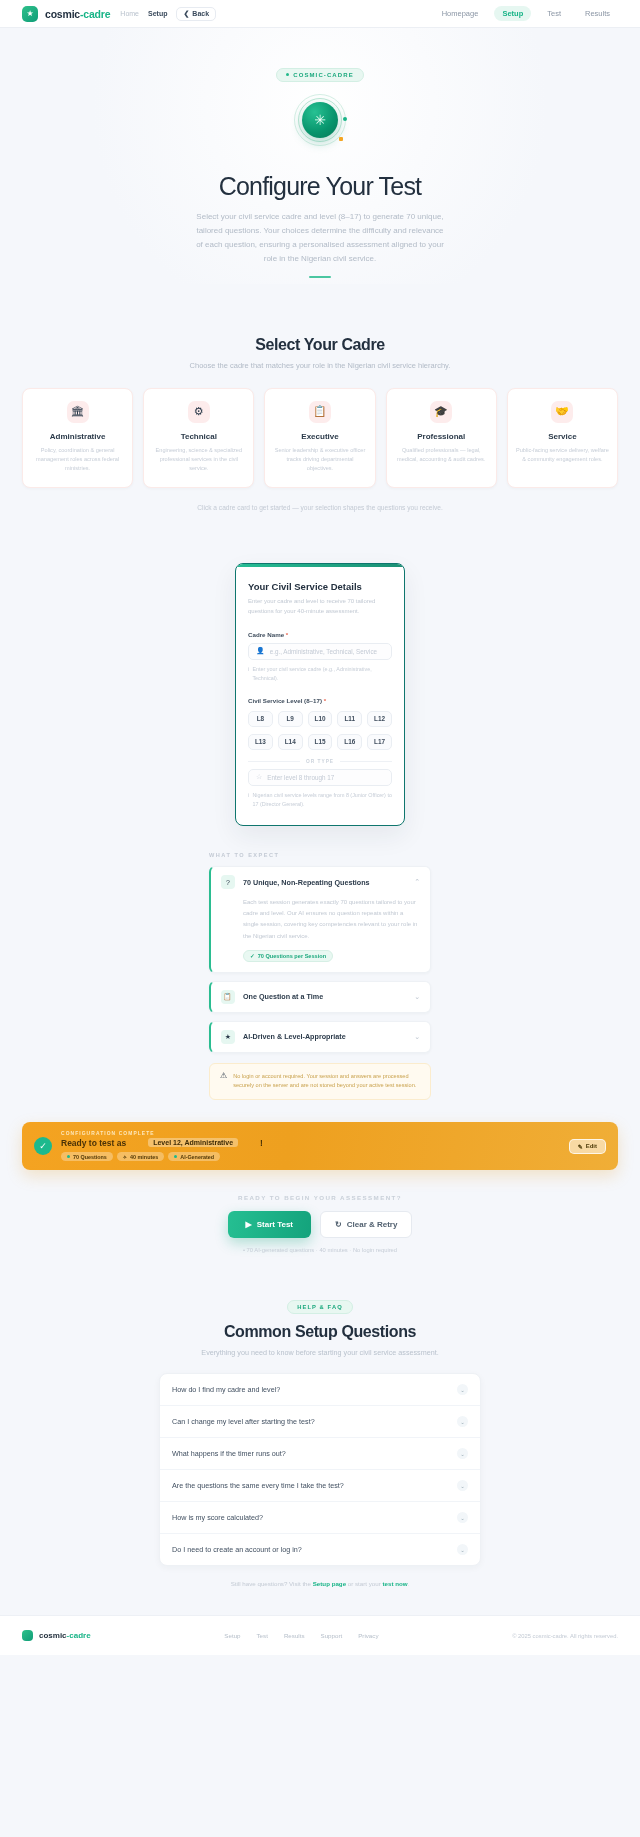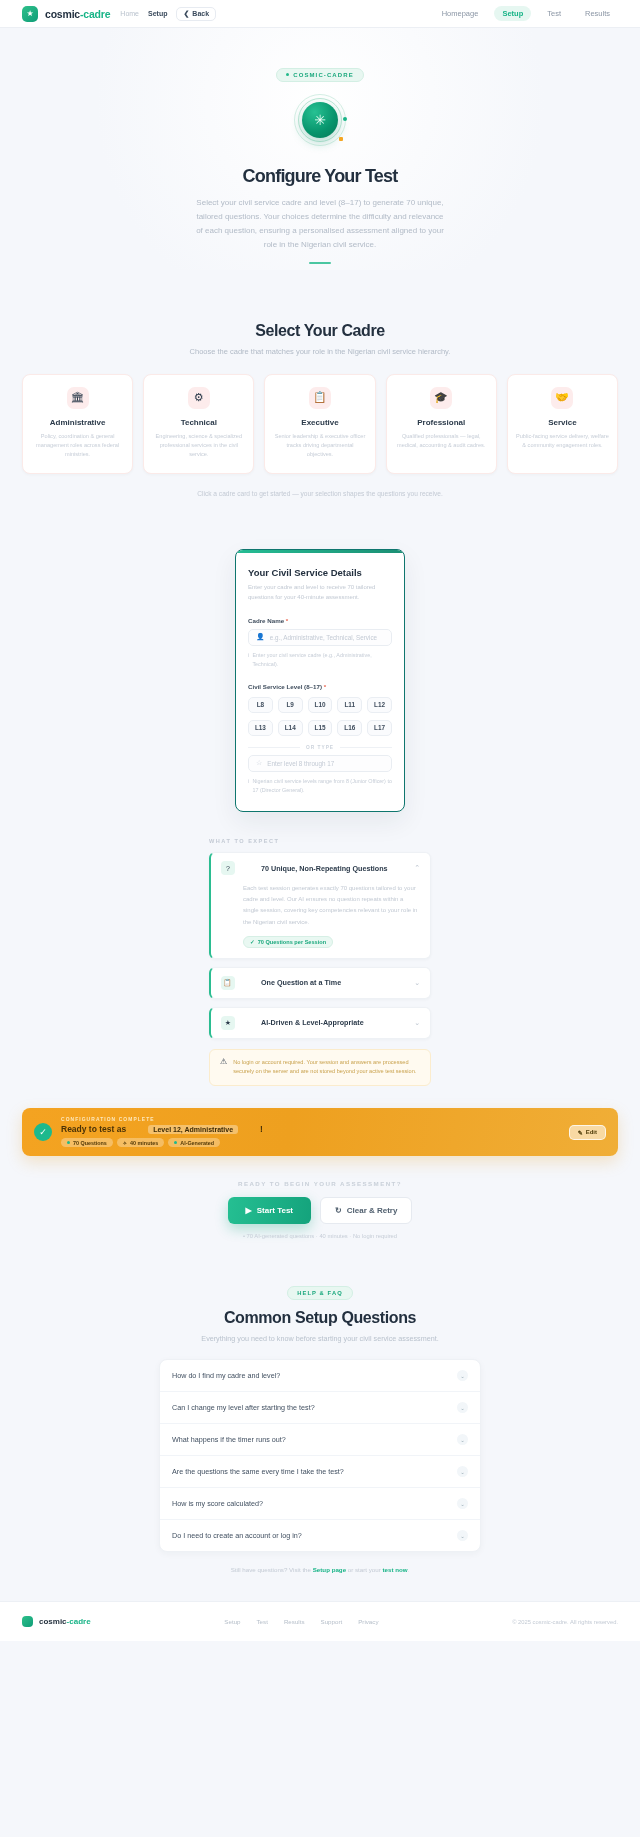--- a/index.html
+++ b/index.html
@@ -25,21 +25,21 @@
       radial-gradient(circle at 50% 30%,#ffffff 0%,#f5f7fb 62%)}
   .pill{display:inline-flex;align-items:center;gap:4px;background:#e8f7f1;border:1px solid #d3efe4;color:#1aa87d;font-size:6px;font-weight:700;letter-spacing:1.1px;padding:3px 9px;border-radius:10px}
   .pill .dot{width:3px;height:3px;border-radius:50%;background:#23b98b;display:inline-block}
   .orb-wrap{margin:12px auto 0;width:52px;height:52px;position:relative}
   .orb-ring{position:absolute;inset:0;border-radius:50%;border:1px solid #d5efe5}
   .orb-ring2{position:absolute;inset:4px;border-radius:50%;border:1px solid #bfe8d8}
   .orb{position:absolute;inset:8px;border-radius:50%;background:radial-gradient(circle at 35% 28%,#27c193,#07946c 58%,#067857);display:flex;align-items:center;justify-content:center;box-shadow:0 4px 12px rgba(11,140,103,.32)}
   .orb .spark{color:#eafff6;font-size:14px;line-height:1}
   .orb-dot-a{position:absolute;right:-1px;top:23px;width:4px;height:4px;border-radius:50%;background:#18b487}
   .orb-dot-b{position:absolute;right:3px;bottom:5px;width:4px;height:4px;border-radius:1px;background:#f5a623}
-  h1.title{font-size:18px;font-weight:700;letter-spacing:-.8px;color:#23303f;margin-top:20px}
+  h1.title{font-size:25px;font-weight:400;letter-spacing:-.8px;color:#23303f;margin-top:26px}
   .hero-sub{margin:9px auto 0;max-width:250px;font-size:8px;line-height:1.75;color:#b2bbc7}
   .hero-rule{width:22px;height:2px;border-radius:2px;background:#2bbd91;margin:10px auto 0;opacity:.85}
 
   
   .sect{padding:0 22px}
   h2.sect-title{text-align:center;font-size:16px;font-weight:700;color:#23303f;letter-spacing:-.4px}
   .sect-sub{text-align:center;font-size:7.5px;color:#b2bbc7;margin-top:7px}
 
   .cards{display:flex;gap:10px;margin-top:18px}
   .cadre-card{flex:1;background:#fff;border:1px solid #fbeae8;border-radius:8px;padding:12px 8px 14px;text-align:center;box-shadow:0 1px 3px rgba(31,45,61,.035)}
@@ -65,38 +65,38 @@
   .lvl{flex:1;height:16px;border:1px solid #eaeef3;border-radius:5px;background:#fafbfd;display:flex;align-items:center;justify-content:center;font-size:6.4px;font-weight:700;color:#3f4d5d}
   .ortype{display:flex;align-items:center;gap:6px;margin-top:9px}
   .ortype .ln{flex:1;height:1px;background:#eef1f5}
   .ortype .tx{font-size:4.8px;letter-spacing:1px;color:#ccd3dc;font-weight:700}
 
   
   .expect{padding:0 22px;margin-top:26px;display:flex;justify-content:center}
   .expect-in{width:222px}
   .expect-kicker{font-size:5.6px;letter-spacing:1.5px;font-weight:700;color:#c3cad4}
   .acc{background:#fff;border:1px solid #eef1f5;border-left:2px solid #2bbd91;border-radius:6px;margin-top:8px;box-shadow:0 1px 3px rgba(31,45,61,.04)}
-  .acc-head{display:flex;align-items:center;gap:26px;padding:8px 10px}
+  .acc-head{display:flex;align-items:center;gap:8px;padding:8px 10px}
   .acc-ico{width:14px;height:14px;border-radius:4px;background:#e6f7f1;display:flex;align-items:center;justify-content:center;font-size:7px;color:#2b3a4a}
   .acc-title{flex:1;font-size:7.2px;font-weight:700;color:#2b3a4a}
   .chev{font-size:7px;color:#b9c2cd}
   .acc-body{padding:0 10px 10px 32px}
   .acc-text{font-size:6px;line-height:1.85;color:#c2c9d3}
   .acc-badge{display:inline-flex;align-items:center;gap:3px;margin-top:8px;background:#e9f8f2;border:1px solid #d6efe5;color:#1aa87d;font-size:5.6px;font-weight:700;padding:2px 6px;border-radius:8px}
   .notice{margin-top:10px;background:#fffaf0;border:1px solid #fbeccd;border-radius:6px;padding:8px 10px;display:flex;gap:6px}
   .notice .w{font-size:8px;line-height:1}
   .notice p{font-size:5.6px;line-height:1.75;color:#c9a24e}
 
   
   .readywrap{padding:0 22px;margin-top:22px}
   .ready{background:linear-gradient(100deg,#f4a321,#eea01f 45%,#f0ae37);border-radius:8px;padding:9px 12px;display:flex;align-items:center;gap:9px;box-shadow:0 6px 16px rgba(226,152,22,.22)}
   .ready-check{width:18px;height:18px;border-radius:50%;background:#1db98d;display:flex;align-items:center;justify-content:center;color:#fff;font-size:9px;flex:none}
   .ready-main{flex:1}
   .ready-kicker{font-size:4.9px;letter-spacing:1.1px;font-weight:700;color:#fde8bd}
-  .ready-line{display:flex;align-items:center;gap:22px;margin-top:2px}
+  .ready-line{display:flex;align-items:flex-start;gap:22px;margin-top:2px}
   .ready-line .t{font-size:8.5px;font-weight:700;color:#4a3207}
   .ready-chip{background:rgba(255,255,255,.34);border-radius:3px;padding:1px 5px;font-size:7px;font-weight:700;color:#3d2a06}
   .ready-tags{display:flex;gap:4px;margin-top:4px}
   .rtag{background:rgba(255,255,255,.3);border-radius:8px;padding:1.5px 6px;font-size:5.4px;font-weight:700;color:#523806;display:inline-flex;align-items:center;gap:3px}
   .rtag .d{width:3px;height:3px;border-radius:50%;background:#1db98d;display:inline-block}
   .edit-btn{background:rgba(255,255,255,.55);border:1px solid rgba(255,255,255,.75);border-radius:5px;padding:3px 8px;font-size:6px;font-weight:700;color:#53400d;display:flex;align-items:center;gap:3px}
 
   
   .cta{text-align:center;margin-top:24px}
   .cta-kicker{font-size:6.2px;letter-spacing:1.4px;font-weight:700;color:#c9d0d9}

